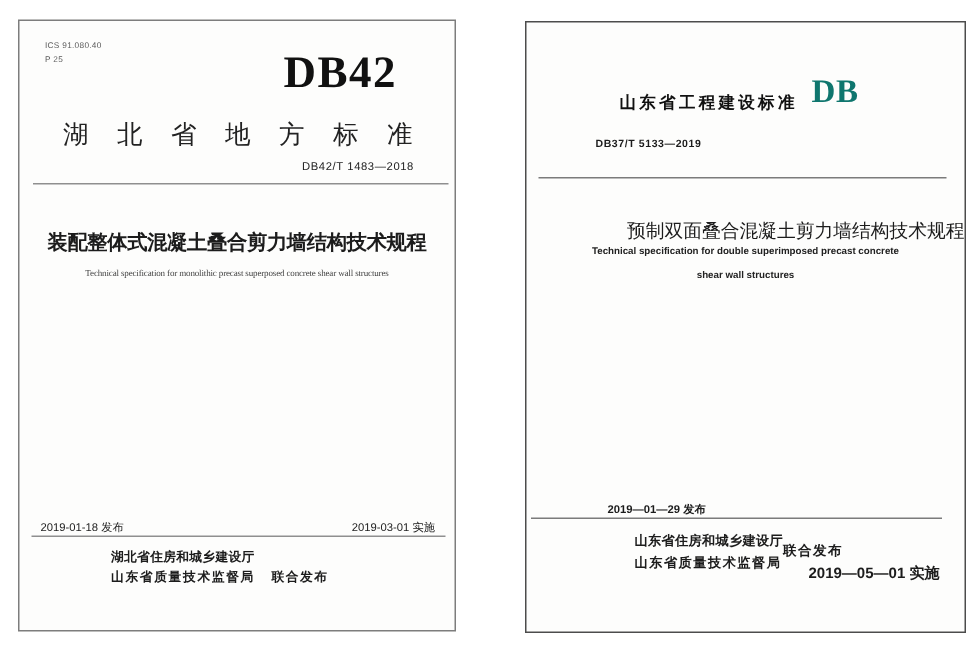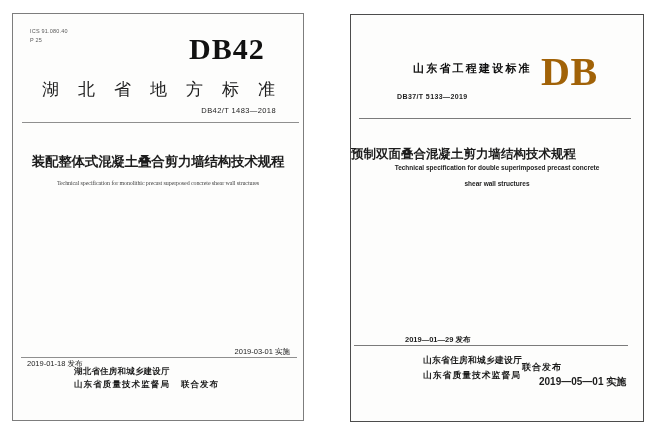--- a/index.html
+++ b/index.html
@@ -15,35 +15,35 @@
   .rule{position:absolute;height:1px;background:#8f8f8f;}
 
   
   .lc-ics{left:17px;top:13px;font-size:5.5px;color:#5a5a5a;line-height:1.6;letter-spacing:.2px;}
   .lc-db{left:176px;top:18px;font-size:30px;font-weight:bold;letter-spacing:1px;color:#111;}
   .lc-type{left:29px;top:52px;font-size:17px;letter-spacing:19px;font-weight:500;color:#222;margin-top:12px;}
   .lc-code{right:27px;top:92px;font-size:7.5px;letter-spacing:.4px;color:#222;}
   .lc-rule1{left:9px;right:4px;top:108px;}
   .lc-title{left:0;right:0;top:139px;text-align:center;font-size:13.5px;font-weight:bold;letter-spacing:-.2px;}
   .lc-title-en{left:6px;right:6px;top:166px;text-align:center;font-size:6px;letter-spacing:-.1px;color:#444;}
-  .lc-issue{left:14px;top:345px;font-size:7.5px;}
+  .lc-issue{left:14px;top:333px;font-size:7.5px;}
   .lc-impl{right:13px;top:333px;font-size:7.5px;}
   .lc-rule2{left:8px;right:6px;top:343px;}
   .lc-pub{left:61px;top:351px;display:flex;align-items:flex-end;gap:11px;}
   .lc-pub .lines div{font-size:8.5px;font-weight:600;line-height:1.55;}
   .lc-pub .lines div:nth-child(1){letter-spacing:.2px;}
   .lc-pub .lines div:nth-child(2){letter-spacing:1.1px;}
   .lc-pub .joint{font-size:8.5px;font-weight:600;letter-spacing:1px;}
 
   
   .rc-type{left:62px;top:46px;font-size:11px;font-weight:bold;letter-spacing:2.2px;color:#111;}
-  .rc-db{left:190px;top:33px;font-size:40px;font-weight:bold;letter-spacing:.5px;color:#a16207;}
+  .rc-db{left:190px;top:33px;font-size:22px;font-weight:bold;letter-spacing:.5px;color:#0f766e;}
   .rc-code{left:46px;top:78px;font-size:7px;font-weight:bold;letter-spacing:.4px;}
   .rc-rule1{left:8px;right:12px;top:103px;background:#7b7b7b;}
-  .rc-title{left:0;right:0;top:131px;text-align:left;font-size:12.5px;font-weight:bold;}
+  .rc-title{left:0;right:0;top:131px;text-align:right;font-size:12.5px;font-weight:normal;}
   .rc-en1{left:0;right:0;top:149px;text-align:center;font-size:6.5px;font-weight:bold;color:#222;}
   .rc-en2{left:0;right:0;top:165px;text-align:center;font-size:6.5px;font-weight:bold;color:#222;}
   .rc-issue{left:54px;top:320px;font-size:7.5px;font-weight:bold;}
   .rc-impl{left:188px;top:320px;font-size:10px;font-weight:bold;margin-top:40px;}
   .rc-rule2{left:3px;right:15px;top:330px;background:#7b7b7b;}
   .rc-pub{left:72px;top:338px;display:flex;align-items:center;gap:0;}
   .rc-pub .lines div{font-size:8.8px;font-weight:bold;line-height:1.7;}
   .rc-pub .lines div:nth-child(1){letter-spacing:.2px;}
   .rc-pub .lines div:nth-child(2){letter-spacing:1px;}
   .rc-pub .joint{font-size:9px;font-weight:bold;letter-spacing:1px;}

